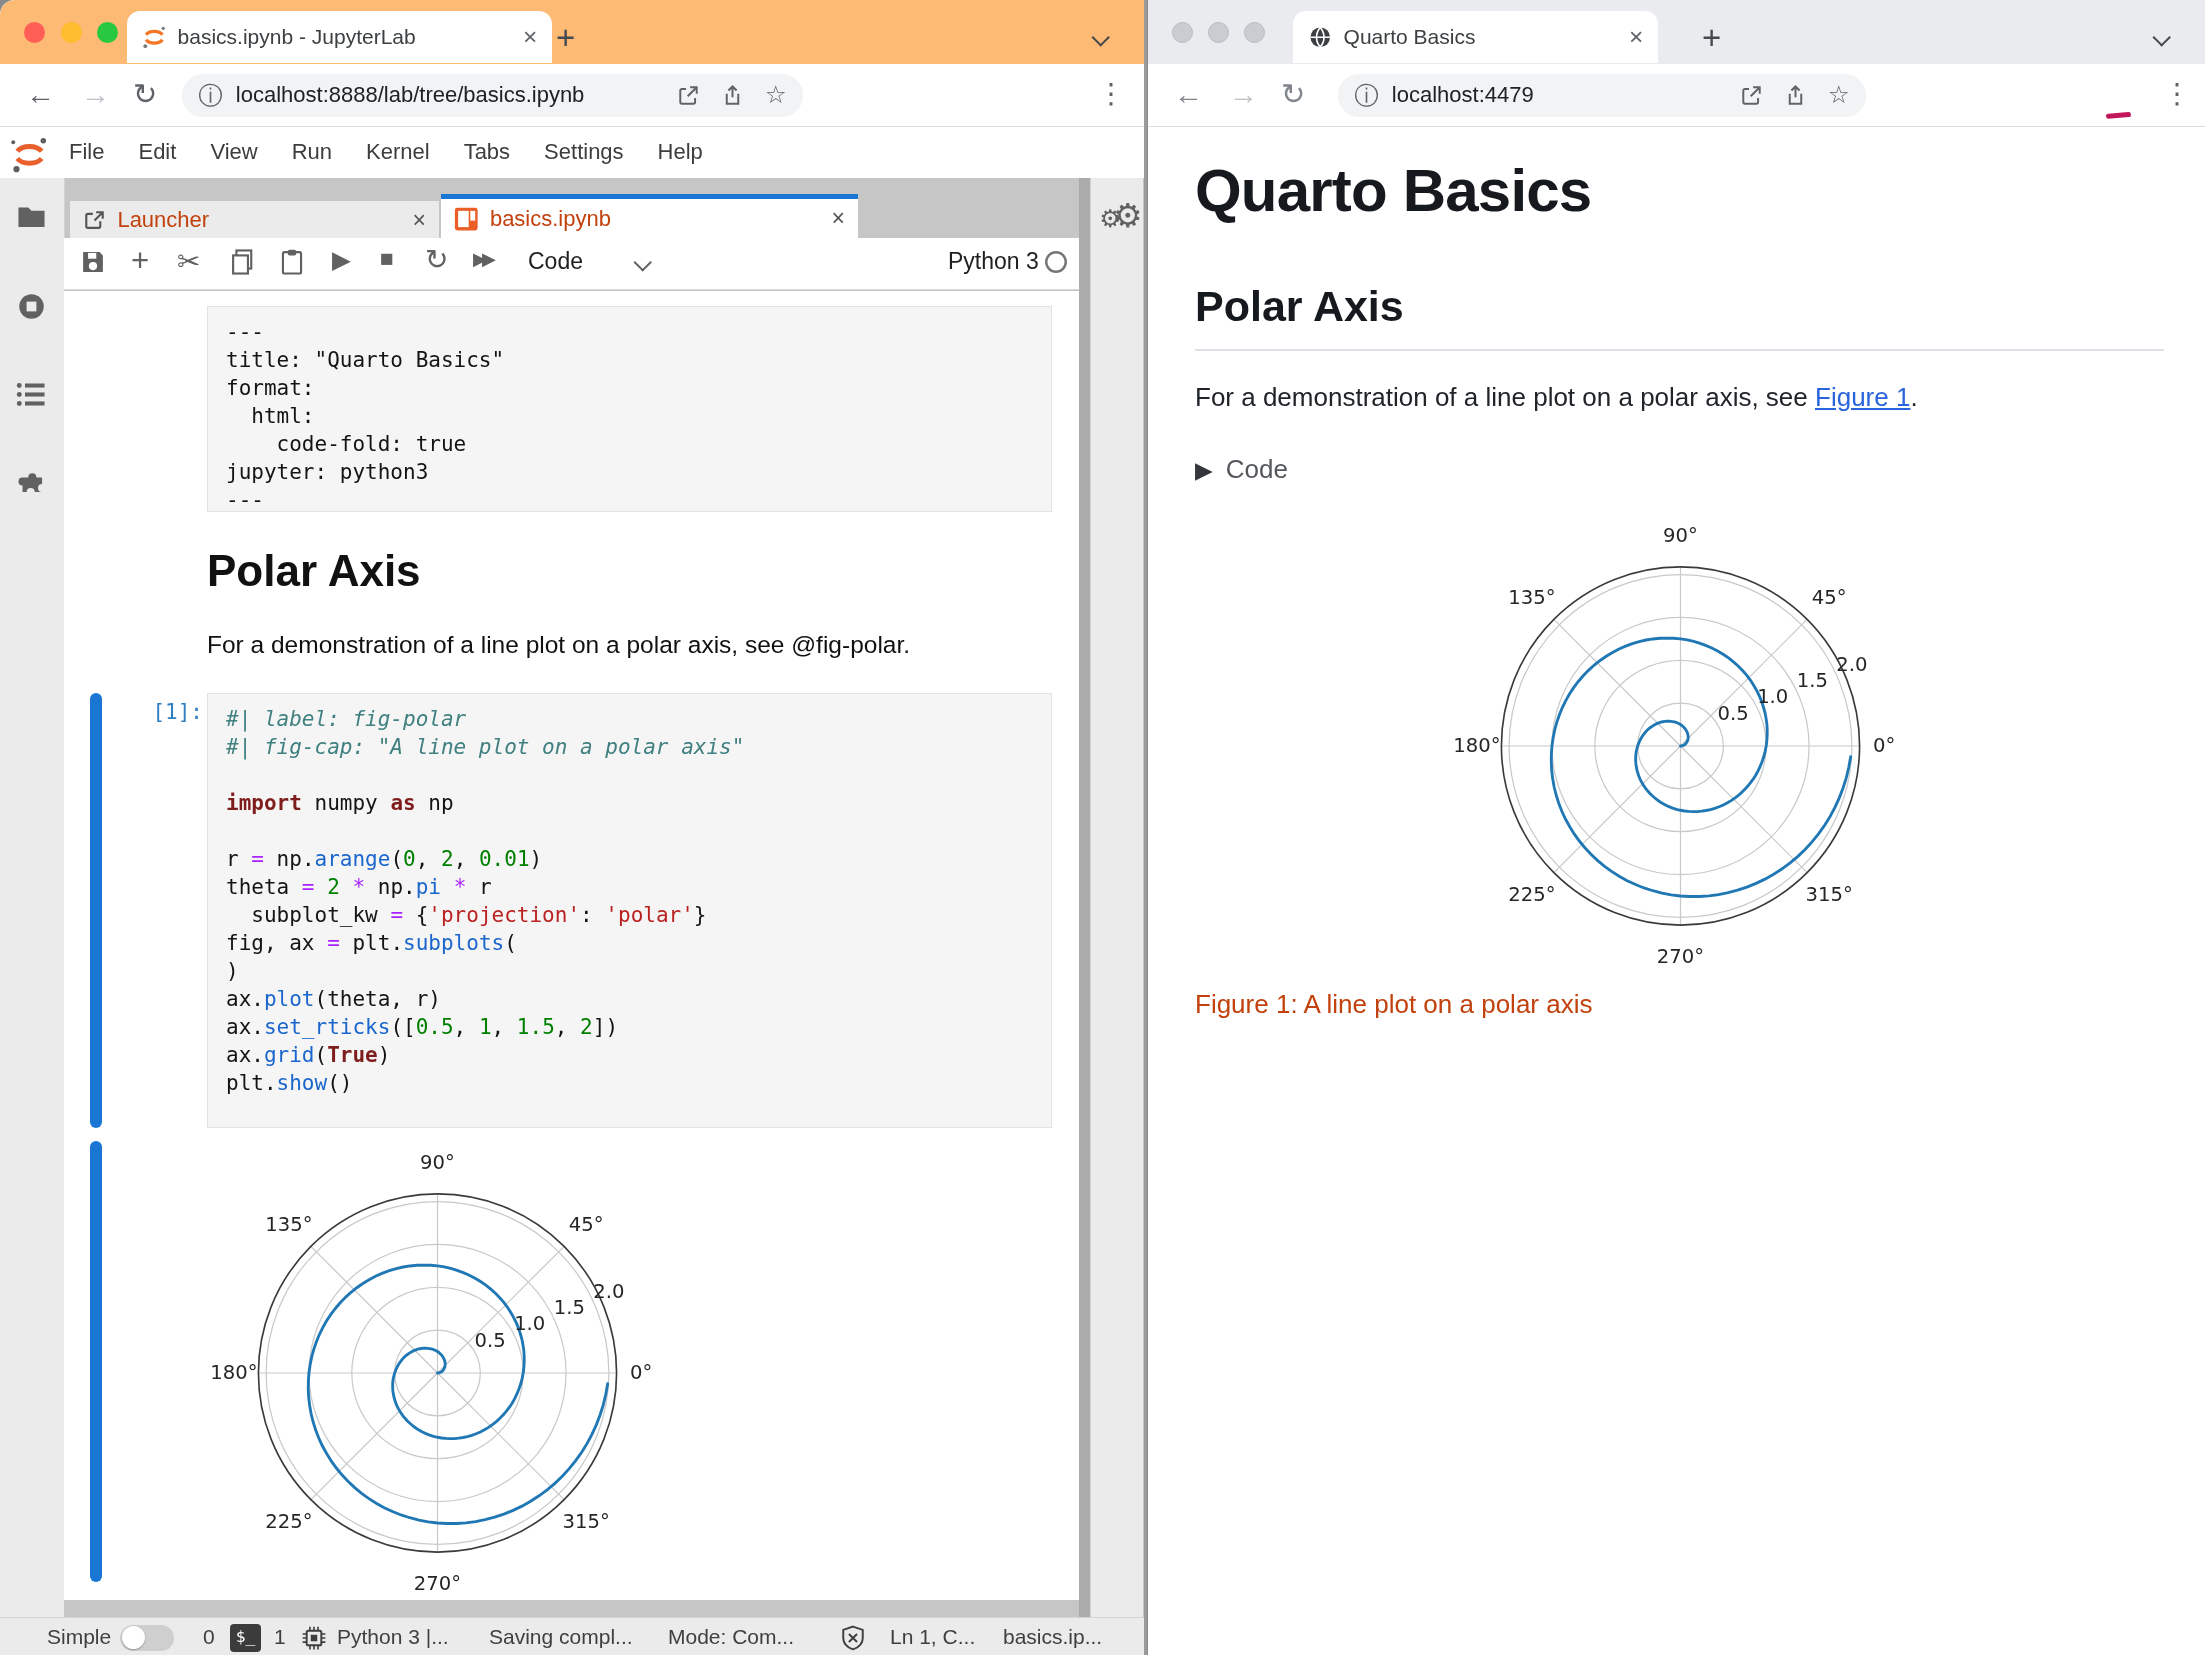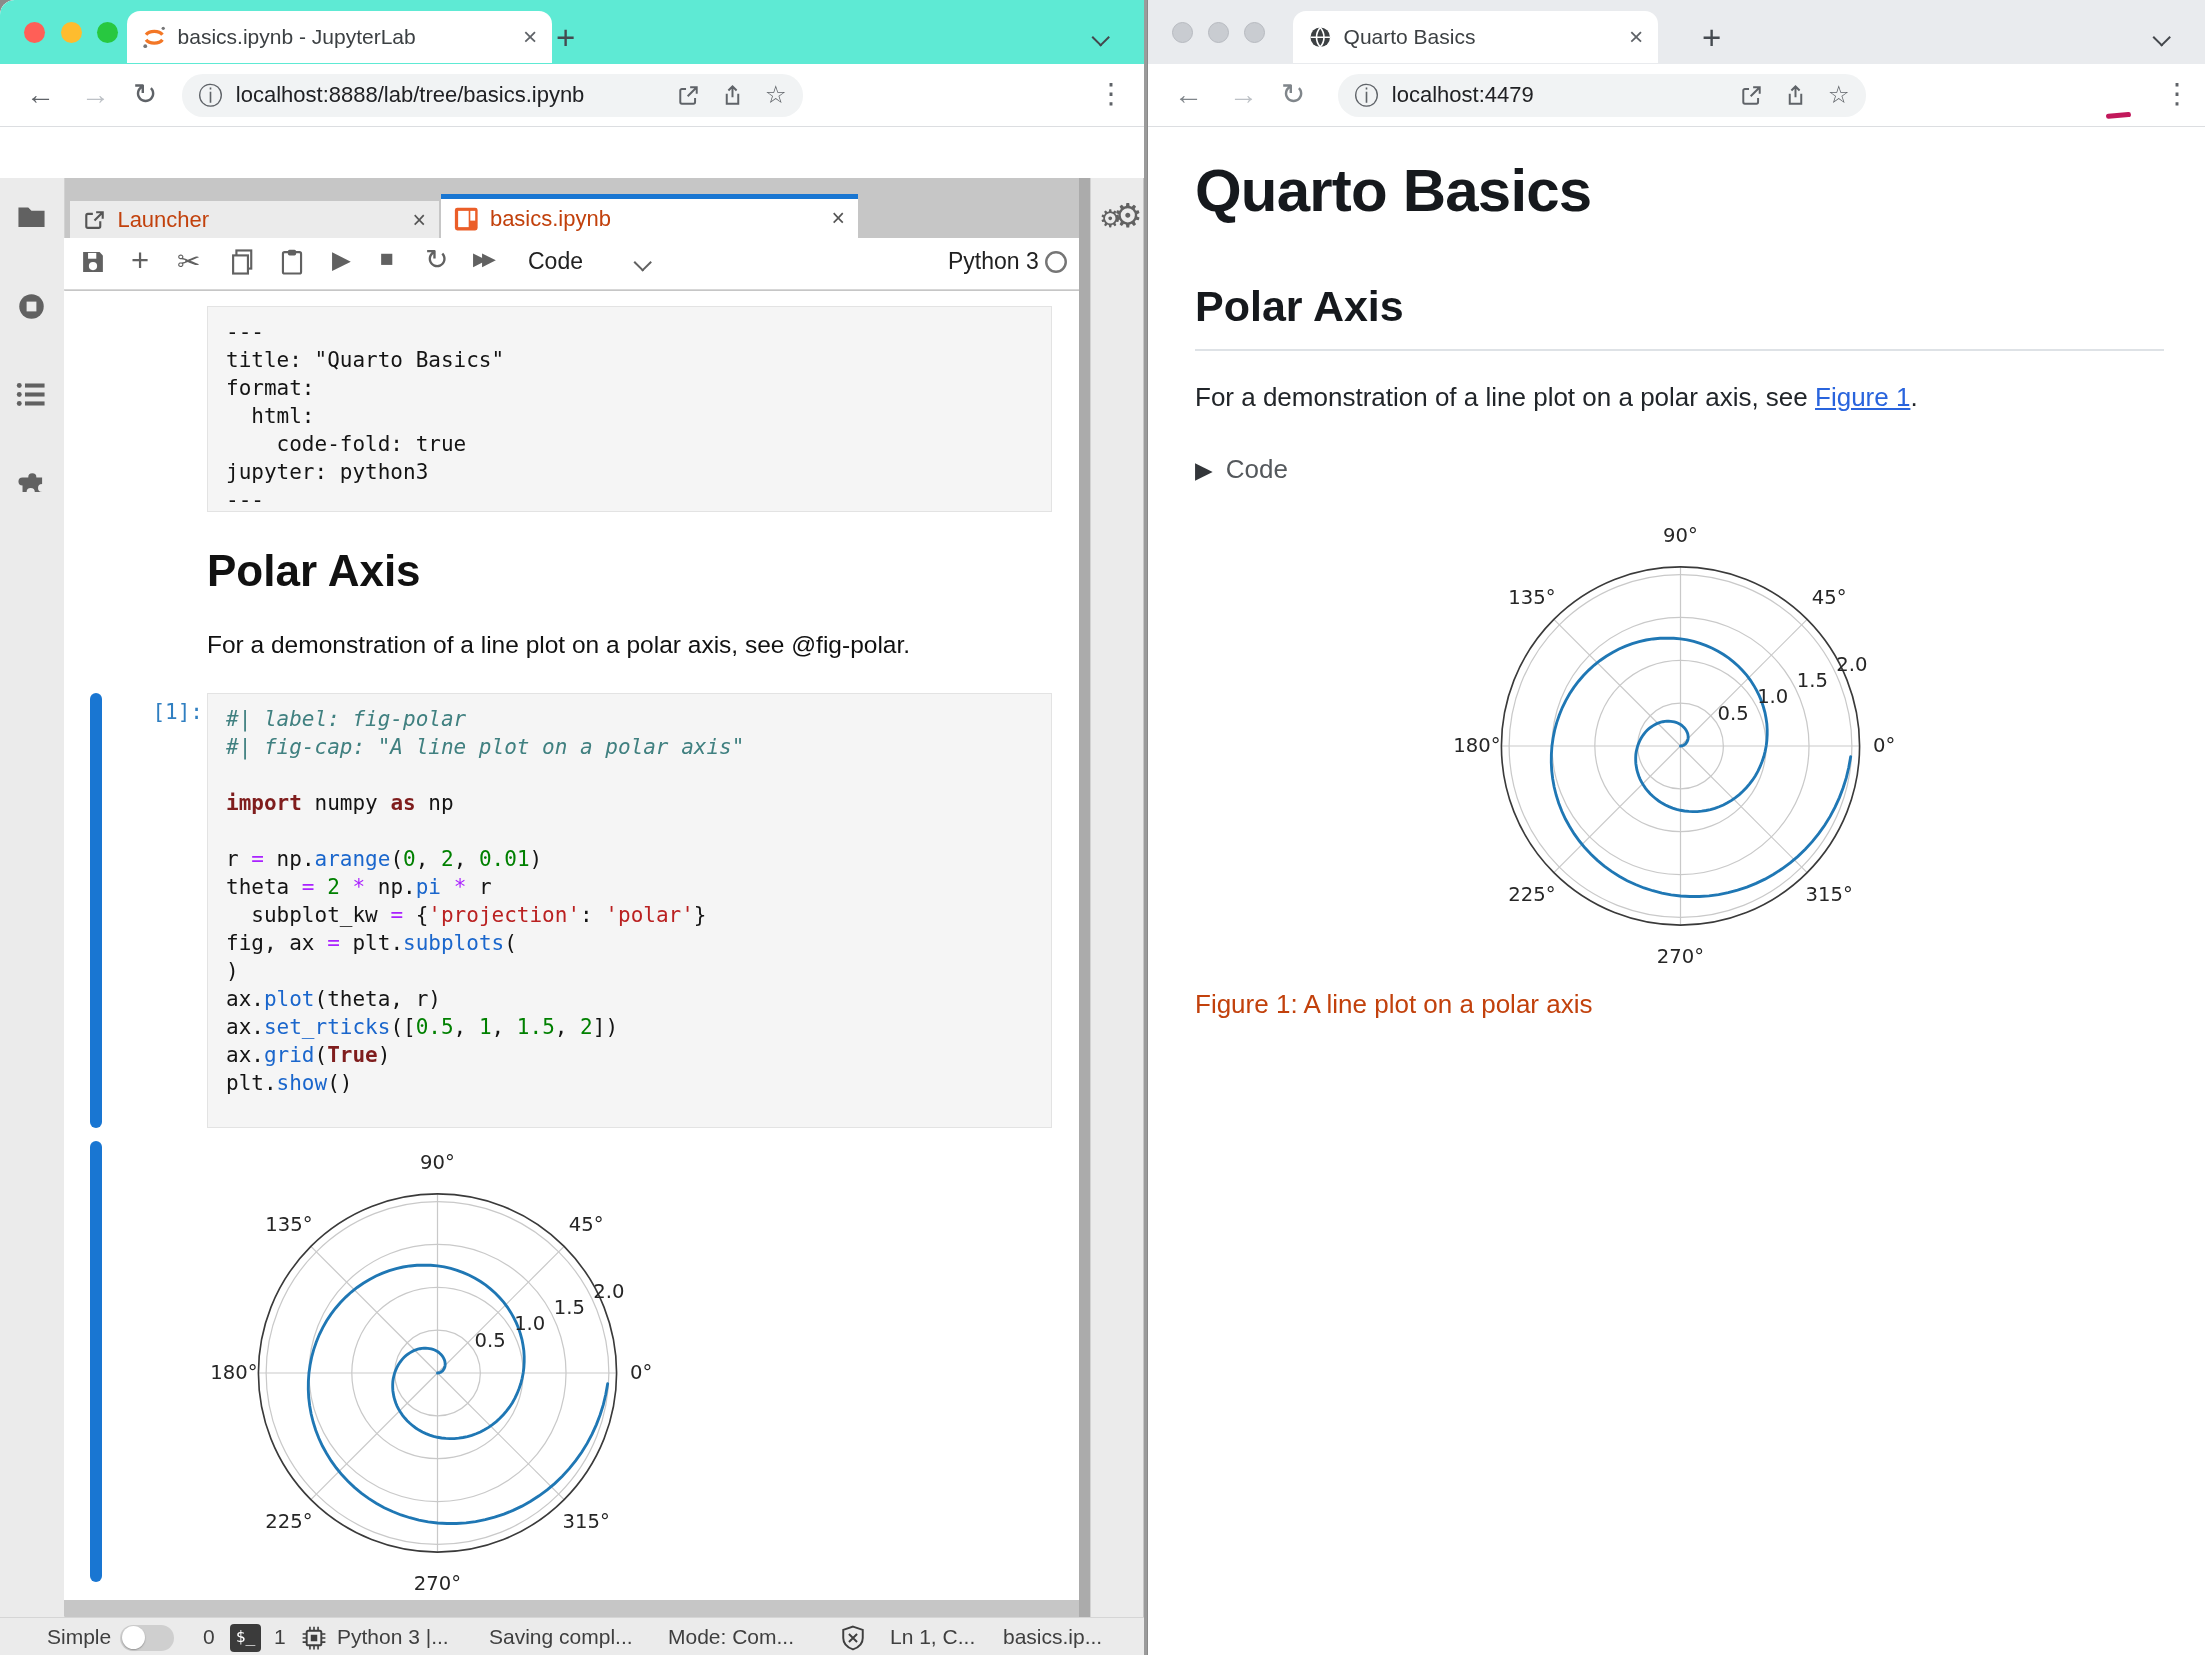--- a/index.html
+++ b/index.html
@@ -4,21 +4,21 @@
 <style>
   html,body{margin:0;padding:0;background:#8a8a8a;width:2205px;height:1656px;overflow:hidden;
     font-family:"Liberation Sans",sans-serif;-webkit-font-smoothing:antialiased;}
   .abs{position:absolute;}
   .win{position:absolute;top:0;height:1656px;background:#fff;overflow:hidden;}
   #win-left{left:0;width:1144px;border-radius:14.7px 0 0 0;}
   #win-right{left:1148px;width:1252px;border-radius:0 14.7px 0 0;}
   #divider{position:absolute;top:0;left:1144px;width:3.3px;height:1656px;background:#9b9b9b;}
   
   .chrome-strip{position:absolute;left:0;top:0;right:0;height:64px;}
-  #win-left .chrome-strip{background:#5eead4;border-radius:14.7px 0 0 0;}
+  #win-left .chrome-strip{background:#fdba74;border-radius:14.7px 0 0 0;}
   #win-right .chrome-strip{background:#e9ebee;border-radius:0 14.7px 0 0;}
   .tl{position:absolute;top:22px;width:21px;height:21px;border-radius:50%;}
   .chrome-tab{position:absolute;top:11.4px;height:52px;background:#fff;border-radius:13px 13px 0 0;
     display:flex;align-items:center;padding:0 14.7px;box-sizing:border-box;}
   .tab-title{font-size:21px;color:#3c4043;white-space:nowrap;overflow:hidden;flex:1;margin:0 11.4px;}
   .xbtn{font-size:24.5px;color:#5f6368;line-height:1;}
   .newtab{position:absolute;top:21px;font-size:33px;color:#454a50;font-weight:300;line-height:1;}
   .tabchev{position:absolute;top:31px;width:11.4px;height:11.4px;border-right:2.5px solid #44474c;border-bottom:2.5px solid #44474c;transform:rotate(45deg);}
   .toolbar{position:absolute;left:0;top:64px;right:0;height:62px;background:#fff;border-bottom:0.8px solid #dcdee1;}
   .navic{position:absolute;top:11.4px;font-size:29px;color:#5f6368;line-height:39px;}
@@ -108,20 +108,30 @@
       </svg>
       <svg class="pill-ic" width="23" height="23" viewBox="0 0 28 28">
         <path d="M7 12v12h14V12" fill="none" stroke="#5f6368" stroke-width="2.4"></path>
         <path d="M14 3v13M9 8l5-5 5 5" fill="none" stroke="#5f6368" stroke-width="2.4"></path>
       </svg>
       <span class="pill-ic">☆</span>
     </div>
     <div class="dots" style="left:1097px;">⋮</div>
   </div>
 
+  <div id="jl-menubar">
+    <svg class="abs" style="left:9.8px;top:6.5px;" width="39" height="39" viewBox="0 0 48 48">
+      <path d="M9 20 A 17 11 0 0 1 39 20" fill="none" stroke="#e8602b" stroke-width="6"></path>
+      <path d="M9 29 A 17 11 0 0 0 39 29" fill="none" stroke="#e8602b" stroke-width="6"></path>
+      <circle cx="41" cy="7" r="3.4" fill="#5f5f5f"></circle>
+        <circle cx="8" cy="42" r="3.8" fill="#5f5f5f"></circle>
+        <circle cx="4" cy="9" r="2.4" fill="#5f5f5f"></circle>
+    </svg>
+    <div class="abs" id="menu-items" style="left:52px;top:0;"><span class="mi">File</span><span class="mi">Edit</span><span class="mi">View</span><span class="mi">Run</span><span class="mi">Kernel</span><span class="mi">Tabs</span><span class="mi">Settings</span><span class="mi">Help</span></div>
+  </div>
 
   <div id="jl-workspace">
     <div id="jl-leftbar">
       <svg class="sb-ic" style="top:23px;" viewBox="0 0 38 38">
         <path d="M3 8h12l4 4h16v20H3z" fill="#616161"></path>
       </svg>
       <svg class="sb-ic" style="top:113px;" viewBox="0 0 38 38">
         <circle cx="19" cy="19" r="15" fill="#616161"></circle>
           <rect x="13" y="13" width="12" height="12" fill="#ebebeb"></rect>
       </svg>

